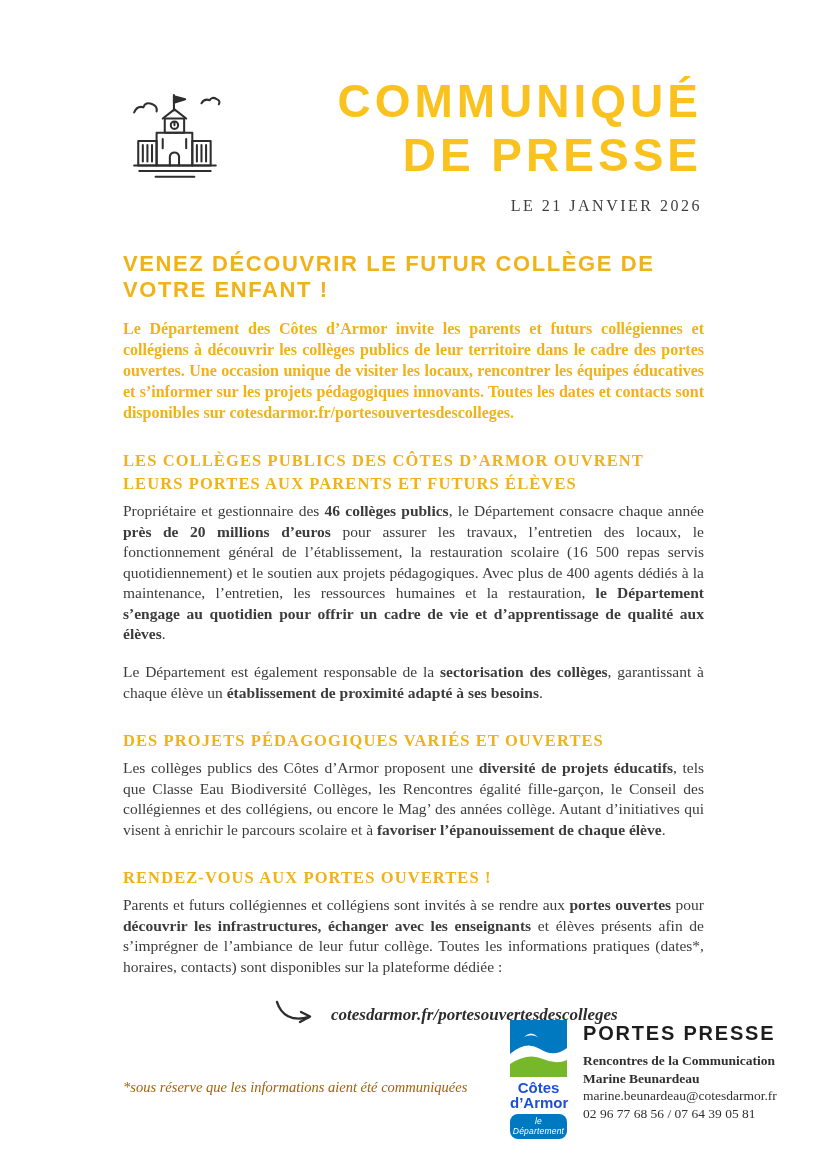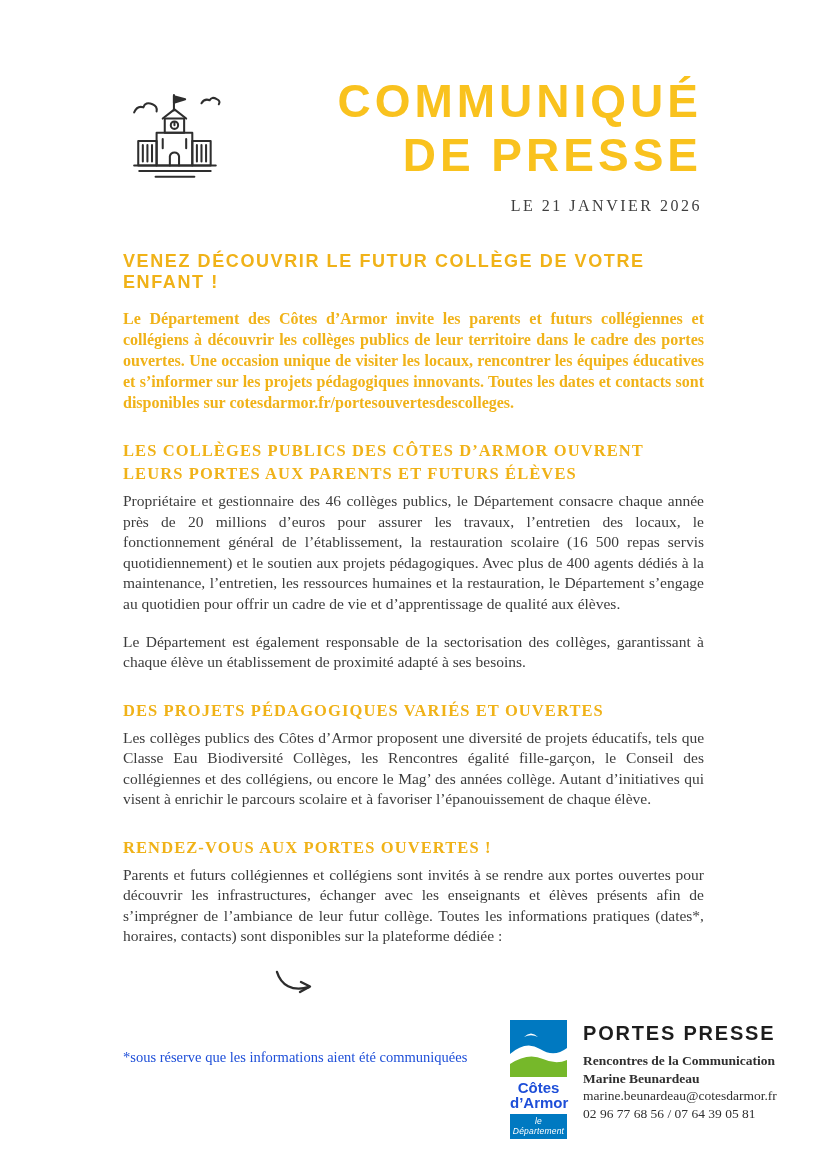--- a/index.html
+++ b/index.html
@@ -19,56 +19,56 @@
     font-size:46px; line-height:1.18; letter-spacing:4px;
     color:var(--yellow_title,#F9C21E);
   }
   .date {
     margin-top:14px; font-size:16px; letter-spacing:2.5px; color:#3f3f3f;
   }
   
   .content { padding:0 75px; margin-top:36px; }
   .lead-heading {
     font-family:"Liberation Sans", sans-serif; font-weight:700;
-    font-size:18px; letter-spacing:1.6px; color:var(--yellow_heading,#F0B218);
+    font-size:22px; letter-spacing:1.6px; color:var(--yellow_heading,#F0B218);
     margin-bottom:15px;
   }
   p.lead {
     color:var(--yellow_heading,#F0B218); font-weight:700;
     font-size:16px; line-height:1.32; text-align:justify;
   }
   .sec-heading {
     font-family:Liberation Serif, serif; font-weight:700;
     font-size:16.5px; letter-spacing:1.1px; line-height:1.4;
     color:var(--yellow_heading,#F0B218);
     margin-top:26px; margin-bottom:6px;
   }
   p.body { font-size:15.5px; line-height:1.32; text-align:justify; margin-bottom:18px; }
-  span.b { font-weight:400; }
+  span.b { font-weight:700; }
   
   .cta { display:flex; align-items:flex-end; gap:14px; margin:22px 0 0 150px; }
   .cta .arrow svg { display:block; }
   .cta-link {
     font-weight:700; font-style:italic; font-size:17px; color:#2d2d2d;
     cursor:pointer; margin-bottom:2px;
   }
-  .footnote { font-size:14.5px; color:#1d4ed8; margin-top:52px; }
+  .footnote { font-style:italic; font-size:14.5px; color:#a16207; margin-top:52px; }
   
   .contact { position:absolute; left:462px; top:1012px; display:flex; gap:16px; }
   .logo { width:57px; flex:0 0 auto; text-align:center; }
   .logo-square { width:57px; height:57px; }
   .logo-square svg { display:block; }
   .logo-name {
     font-family:"Liberation Sans", sans-serif; font-weight:800;
     font-size:15px; line-height:1.02; color:#1d4ed8; margin-top:3px;
   }
   .logo-banner {
     margin-top:3px; background:var(--logo_blue,#0079C1); color:#fff;
     font-family:"Liberation Sans", sans-serif; font-style:italic;
-    font-size:8.5px; padding:2px 0 3px; letter-spacing:0.2px;
+    font-size:8.5px; padding:2px 0 3px; letter-spacing:0.2px;border-radius:8px;
   }
   .contact-text { padding-top:2px; }
   .contact-heading {
     font-family:"Liberation Sans", sans-serif; font-weight:800;
     font-size:20px; letter-spacing:1.8px; color:#1d1d1d; margin-bottom:7px;
   }
   .contact-line { font-size:13.5px; line-height:1.3; color:#2f2f2f; }
   .contact-line.strong { font-weight:700; }
   .contact-line.email { cursor:pointer; }
 </style>
@@ -128,20 +128,21 @@
     <div class="sec-heading">RENDEZ-VOUS AUX PORTES OUVERTES !</div>
     <p class="body"><span>Parents et futurs collégiennes et collégiens sont invités à se rendre aux </span><span class="b">portes ouvertes</span><span> pour </span><span class="b">découvrir les infrastructures, échanger avec les enseignants</span><span> et élèves présents afin de s’imprégner de l’ambiance de leur futur collège. Toutes les informations pratiques (dates*, horaires, contacts) sont disponibles sur la plateforme dédiée :</span></p>
 
     <div class="cta">
       <span class="arrow">
         <svg width="44" height="28" viewBox="0 0 44 28" fill="none" stroke="#2d2d2d" stroke-width="2.4" stroke-linecap="round" stroke-linejoin="round">
           <path d="M4 3 C 8 16, 19 23, 36 18"></path>
           <path d="M28 13 L37 17.5 L27 23"></path>
         </svg>
       </span>
+      <span class="cta-link">cotesdarmor.fr/portesouvertesdescolleges</span>
     </div>
 
     <p class="footnote">*sous réserve que les informations aient été communiquées</p>
   </div>
 
   <div class="contact">
     <div class="logo">
       <div class="logo-square">
         <svg width="57" height="57" viewBox="0 0 57 57">
           <rect width="57" height="57" fill="#0079C1"></rect>

